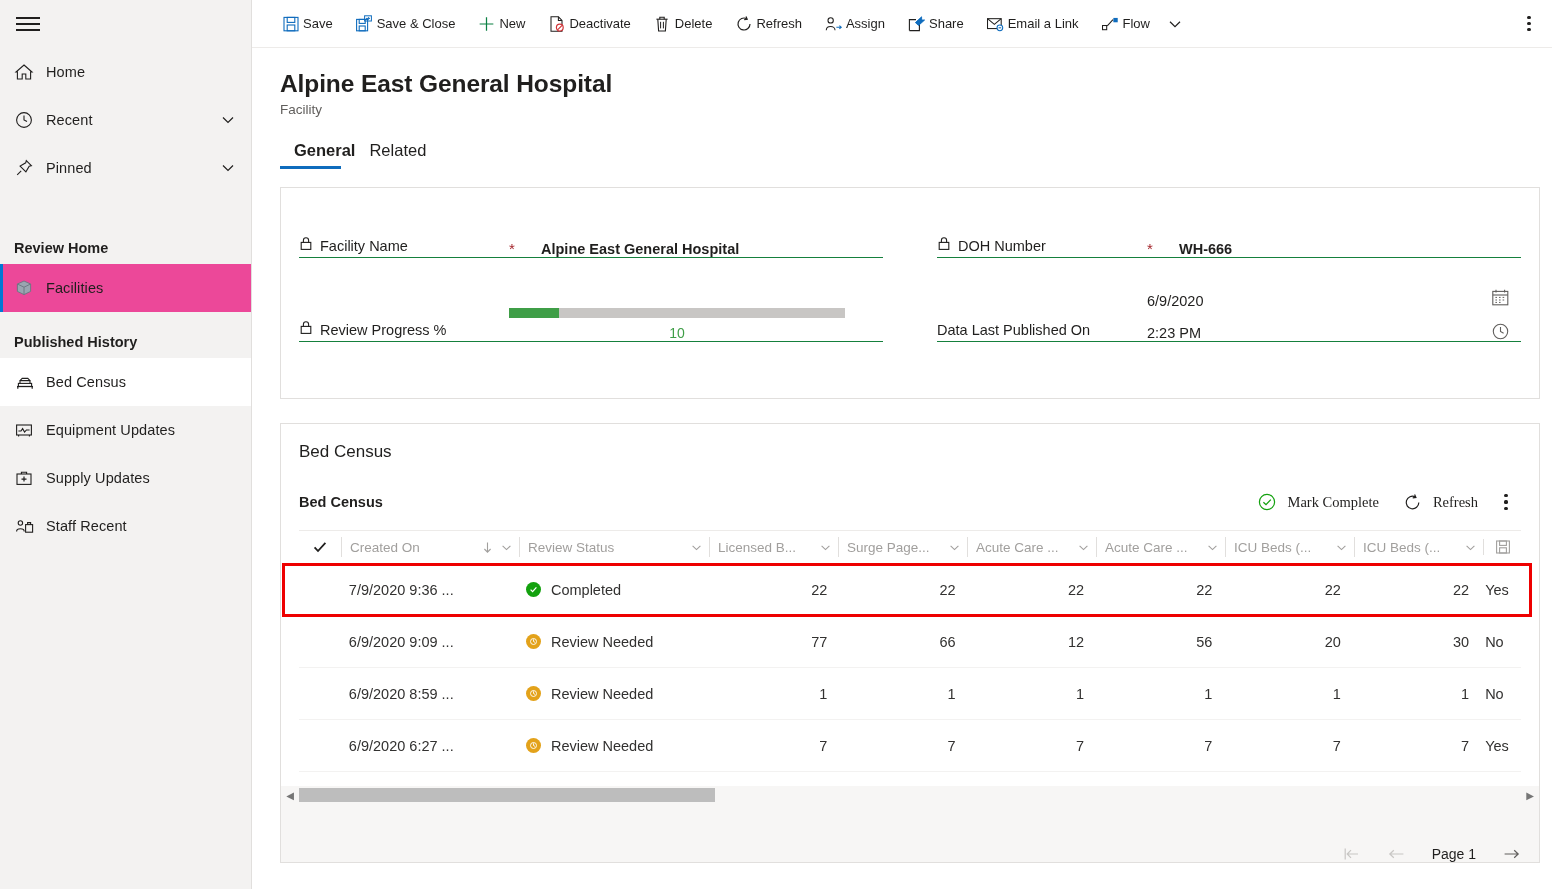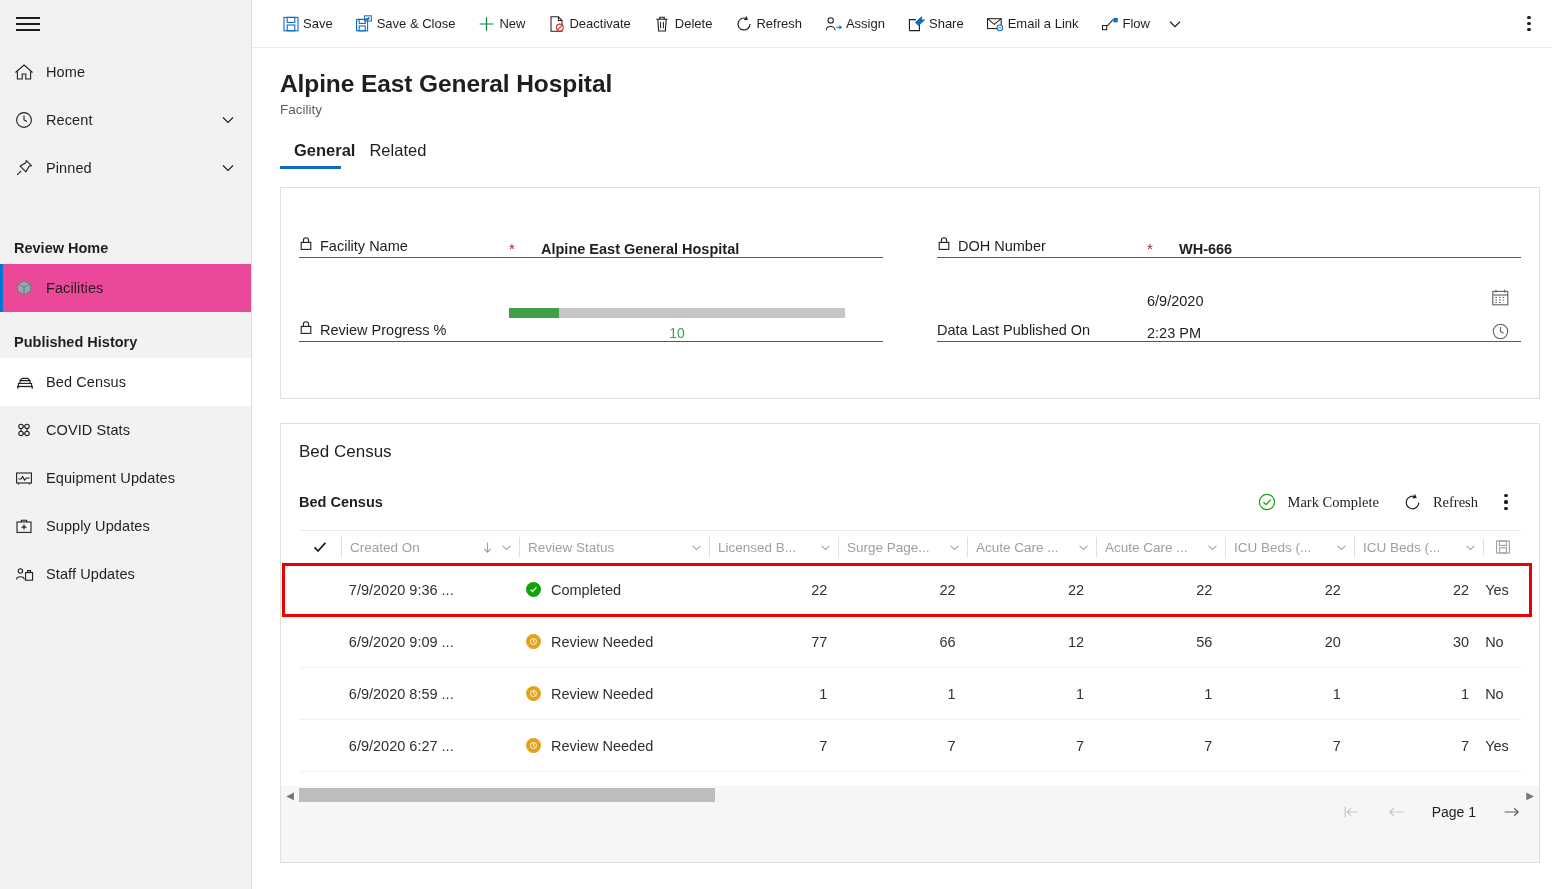--- a/index.html
+++ b/index.html
@@ -179,21 +179,21 @@
   .hscroll {
     position: absolute; left: 0; right: 0; bottom: 58px; height: 18px;
     background: #f7f6f5; display: flex; align-items: center;
   }
   .hscroll .arrow { width: 18px; display:flex; align-items:center; justify-content:center; color:#767676; cursor:pointer; font-size:10px; }
   .hscroll .track { flex: 1; height: 18px; position: relative; }
   .hscroll .thumb { position:absolute; left:0; top:2px; height:14px; width:416px; background:#bdbdbd; cursor:pointer; }
 
   .gridfooter {
     position: absolute; left: 0; right: 0; bottom: 0; height: 58px;
-    background: #f7f6f5; display: flex; align-items: flex-start; justify-content: flex-end;
+    background: #f7f6f5; display: flex; align-items: flex-end; justify-content: flex-end;
     padding-right: 18px; gap: 26px; font-size: 14px; color: #605e5c;
   }
   .pgbtn { cursor: pointer; display:flex; align-items:center; color:#c8c6c4; }
   .pgbtn.enabled { color: #605e5c; }
   .pglabel { color: #201f1e; font-size: 14px; }
 
   svg { display: block; }
 </style>
 </head>
 <body>
@@ -271,32 +271,20 @@
           <path d="M3 14.5 L19 14.5" stroke="#201f1e" stroke-width="1.2" fill="none"></path>
           <path d="M3.8 14.5 L3.8 16.8 M18.2 14.5 L18.2 16.8" stroke="#201f1e" stroke-width="1.2"></path>
           <rect x="4.4" y="11.4" width="13.2" height="3.1" fill="none" stroke="#201f1e" stroke-width="1.1"></rect>
           <path d="M6 11.4 L6 8.6 L16 8.6 L16 11.4" fill="none" stroke="#201f1e" stroke-width="1.1"></path>
           <path d="M6 8.6 L8.2 6.4 L13.8 6.4 L16 8.6" fill="none" stroke="#201f1e" stroke-width="1.1"></path>
         </svg>
       </span>
       <span class="label">Bed Census</span>
     </div>
 
-    <div class="nav-item">
-      <span class="ico">
-        <svg width="20" height="20" viewBox="0 0 20 20">
-          <circle cx="7" cy="6.4" r="2.2" fill="none" stroke="#201f1e" stroke-width="1.1"></circle>
-          <circle cx="13" cy="6.4" r="2.2" fill="none" stroke="#201f1e" stroke-width="1.1"></circle>
-          <circle cx="7" cy="13.4" r="2.2" fill="none" stroke="#201f1e" stroke-width="1.1"></circle>
-          <circle cx="13" cy="13.4" r="2.2" fill="none" stroke="#201f1e" stroke-width="1.1"></circle>
-          <path d="M7 8.6 L7 11.2 M13 8.6 L13 11.2 M9.2 6.4 L10.8 6.4 M9.2 13.4 L10.8 13.4" stroke="#201f1e" stroke-width="1.1"></path>
-        </svg>
-      </span>
-      <span class="label">COVID Stats</span>
-    </div>
 
     <div class="nav-item">
       <span class="ico">
         <svg width="20" height="20" viewBox="0 0 20 20">
           <rect x="2.6" y="5" width="14.8" height="10" fill="none" stroke="#201f1e" stroke-width="1.1"></rect>
           <path d="M4.4 11 L7 11 L8.6 8.6 L10.6 12 L12.4 10 L15.6 10" fill="none" stroke="#201f1e" stroke-width="1.1"></path>
           <path d="M4.6 15 L4.6 16.6 M15.4 15 L15.4 16.6" stroke="#201f1e" stroke-width="1.1"></path>
         </svg>
       </span>
       <span class="label">Equipment Updates</span>
@@ -315,21 +303,21 @@
 
     <div class="nav-item">
       <span class="ico">
         <svg width="22" height="20" viewBox="0 0 22 20">
           <circle cx="6.4" cy="7" r="2.2" fill="none" stroke="#201f1e" stroke-width="1.1"></circle>
           <path d="M2.6 15.4 C2.6 11.8 10.2 11.8 10.2 15.4" fill="none" stroke="#201f1e" stroke-width="1.1"></path>
           <rect x="11.6" y="8.6" width="7" height="7.6" fill="none" stroke="#201f1e" stroke-width="1.1"></rect>
           <path d="M13.6 8.6 L13.6 6.6 L16.6 6.6 L16.6 8.6" fill="none" stroke="#201f1e" stroke-width="1.1"></path>
         </svg>
       </span>
-      <span class="label">Staff Updates</span>
+      <span class="label">Staff Recent</span>
     </div>
   </div>
 
   <div class="main">
 
     <div class="cmdbar">
       <div class="cmd">
         <span class="ico">
           <svg width="18" height="18" viewBox="0 0 18 18">
               <rect x="2" y="2.4" width="14" height="13.4" fill="none" stroke="#0f6cbd" stroke-width="1.1"></rect>

